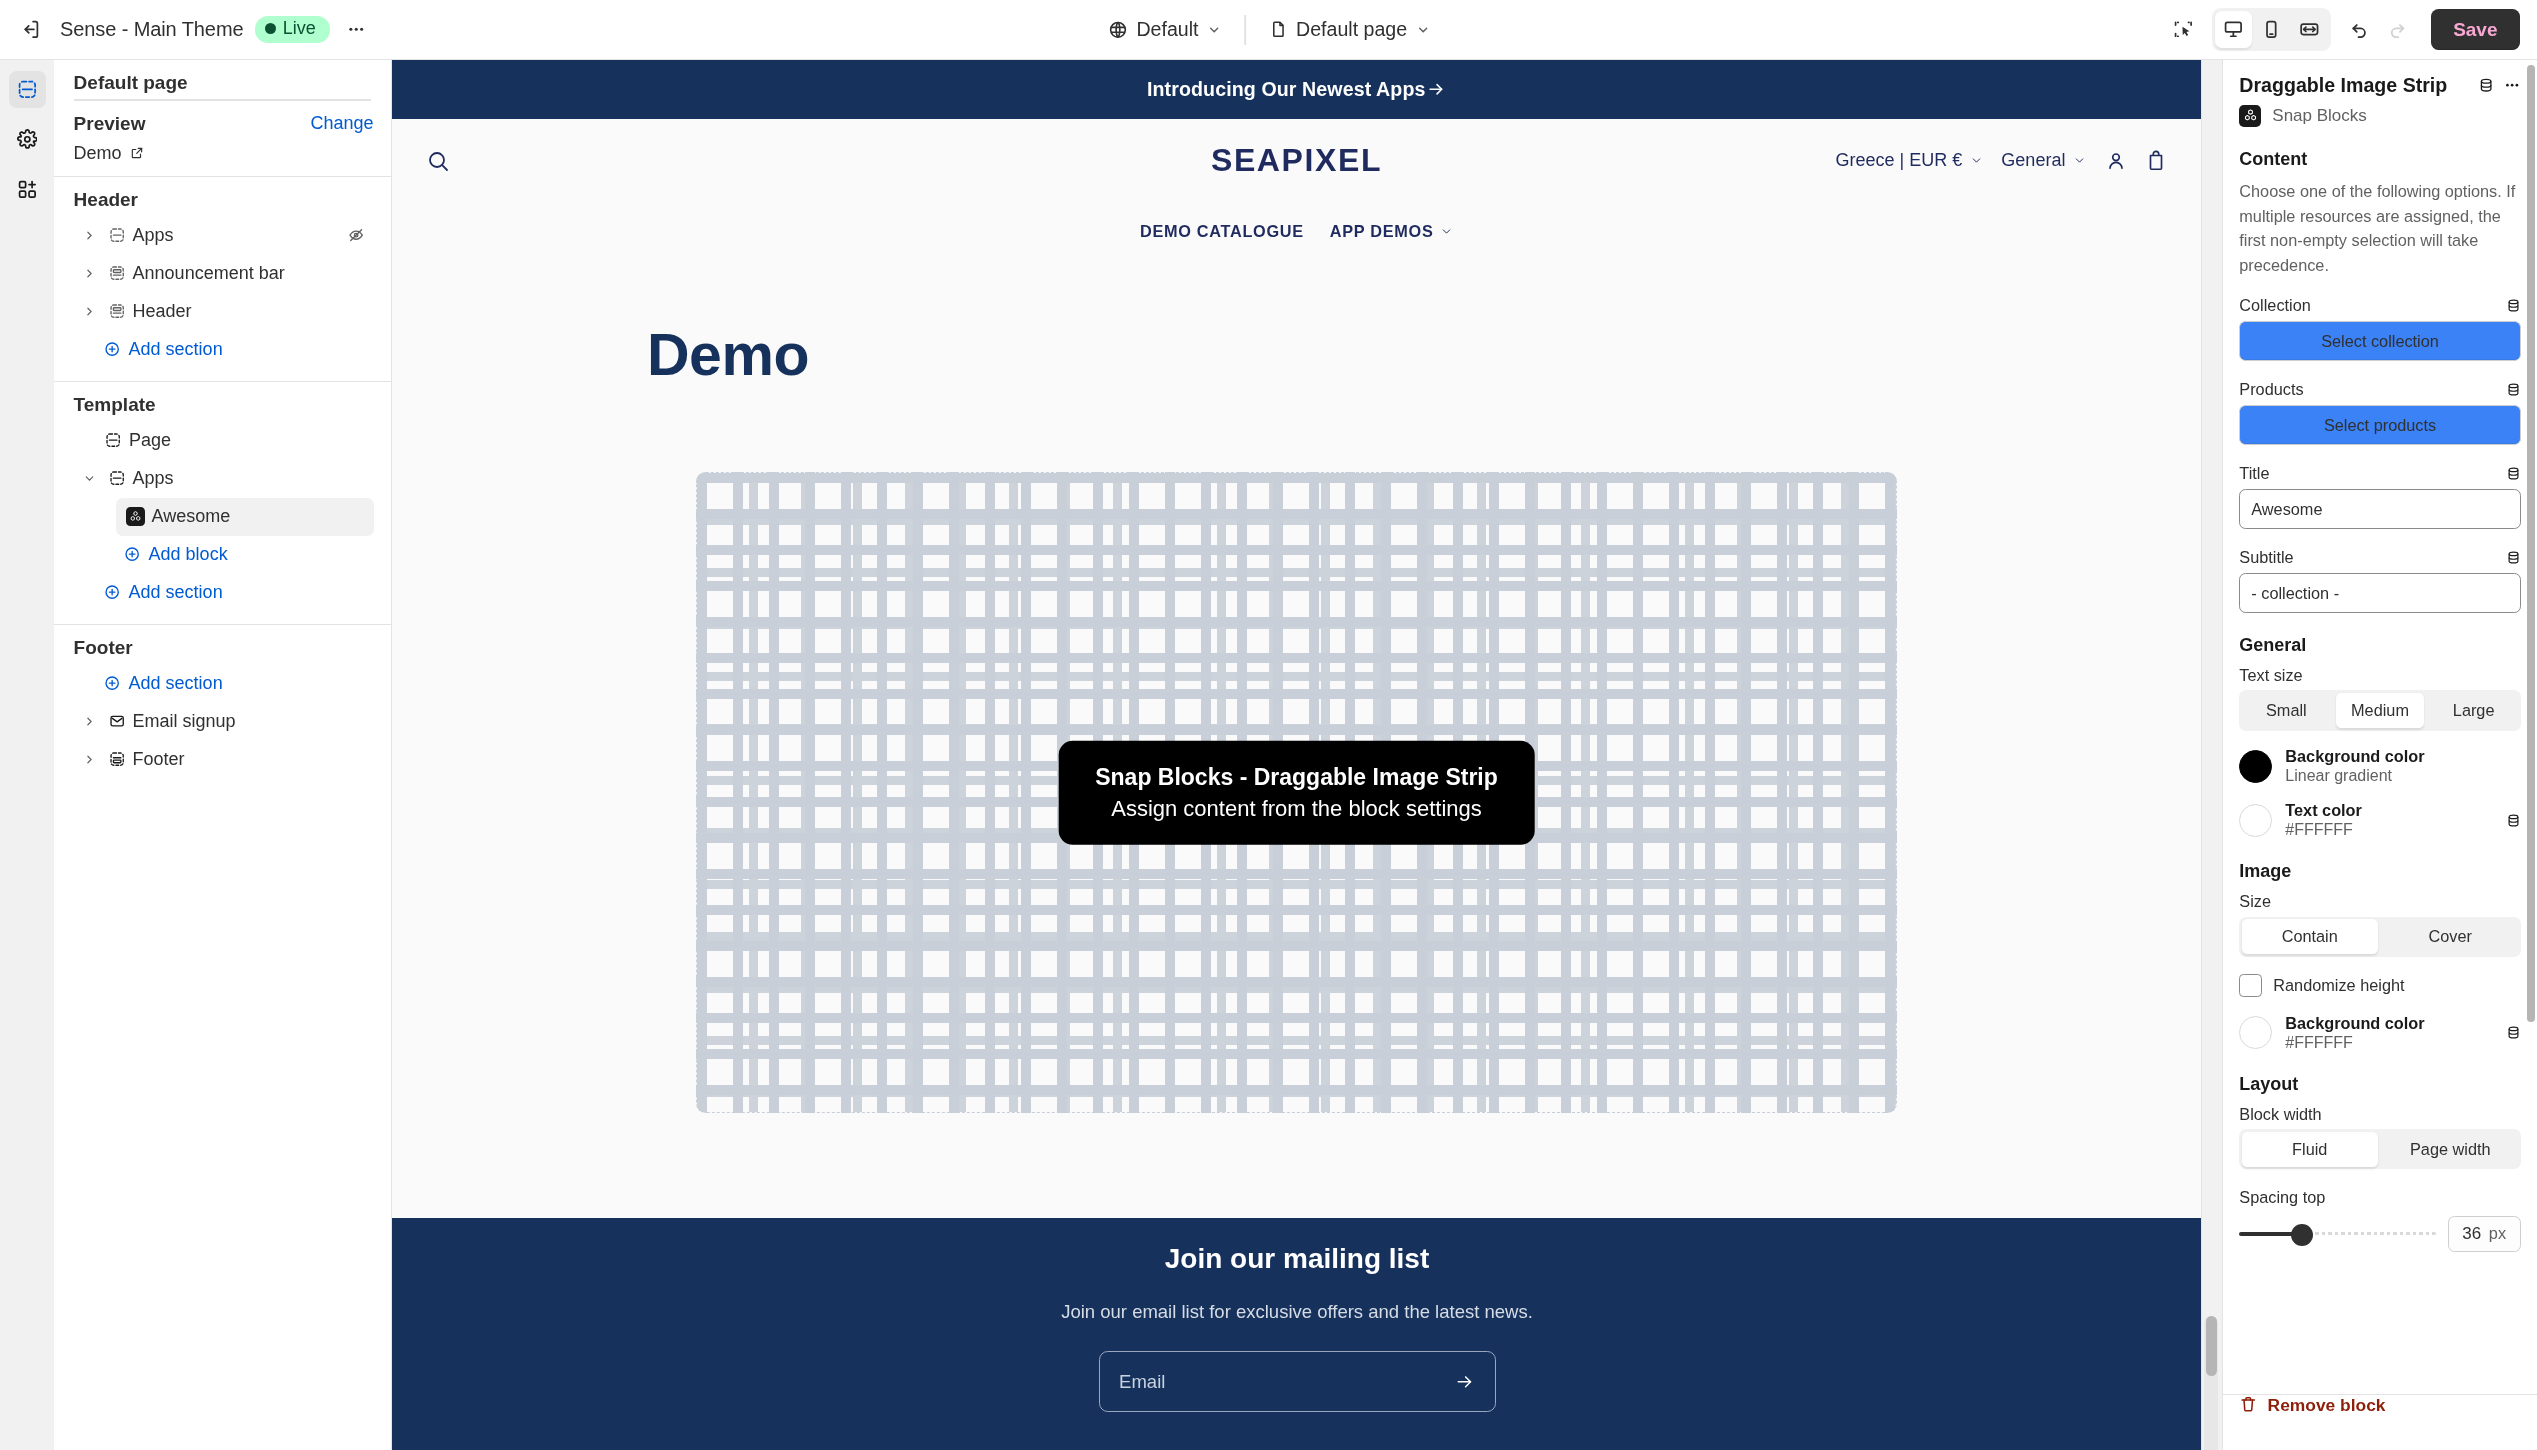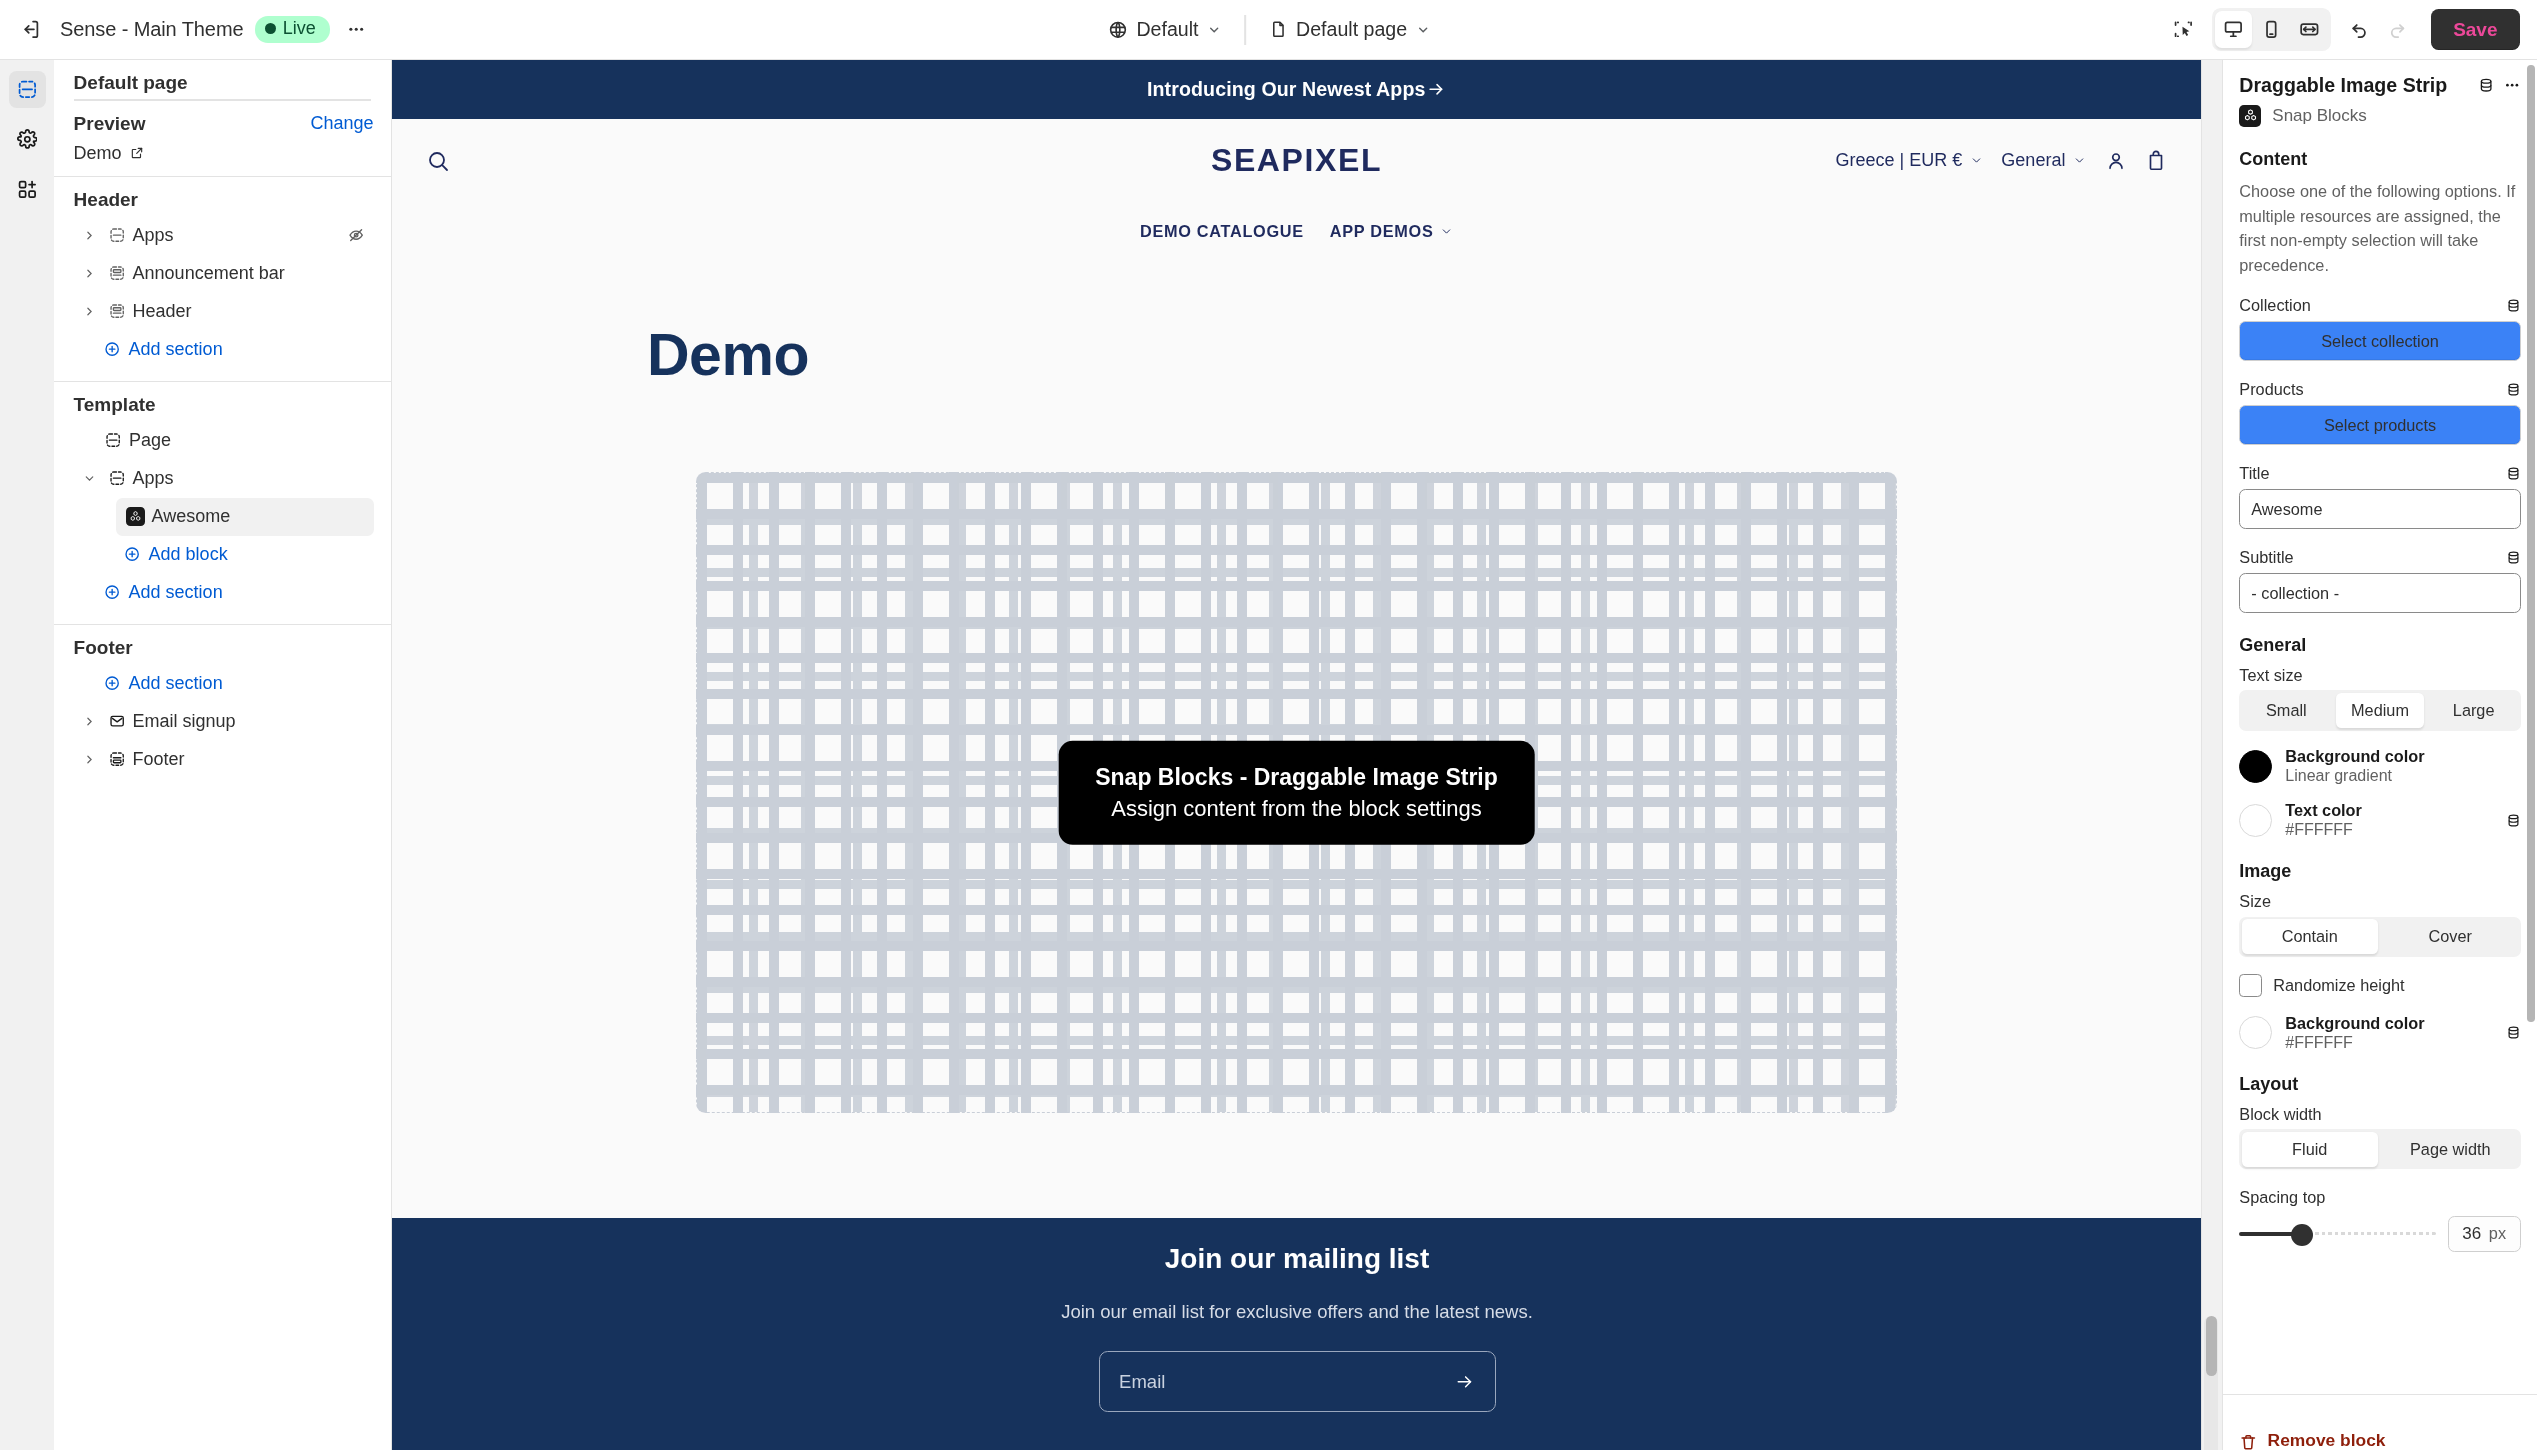--- a/index.html
+++ b/index.html
@@ -51,21 +51,21 @@
   .device-group {
     background: #F1F1F1; border-radius: 8.7px; padding: 2.7px; display: flex; gap: 1.1px;
     margin-left: 7.6px; margin-right: 7.6px;
   }
   .device-btn {
     width: 37px; height: 37px; border-radius: 7px; border: none; background: transparent;
     display: flex; align-items: center; justify-content: center; cursor: pointer;
   }
   .device-btn.active { background: #FFFFFF; box-shadow: 0 1.1px 2.2px rgba(0,0,0,.08); }
   .save-btn {
-    background: #303030; color: #ec4899; border: none; border-radius: 7.6px;
+    background: #303030; color: #f9a8d4; border: none; border-radius: 7.6px;
     font-size: 19px; font-weight: 600; padding: 9.8px 22px; cursor: pointer;
     margin-left: 12px; font-family: "Liberation Sans", sans-serif;
     box-shadow: 0 -1.1px 0 rgba(0,0,0,0.2) inset;
   }
 
   
   #rail {
     position: absolute; left: 0; top: 60px; width: 54px; height: 1391px;
     background: #F1F1F1; display: flex; flex-direction: column; align-items: center;
     padding-top: 11px; gap: 13px;
@@ -241,21 +241,21 @@
   }
   .slider .knob { position:absolute; left: 52px; top: 1.6px; width: 22px; height: 22px; border-radius: 50%; background: #303030; }
   .numbox {
     width: 73px; height: 36px; border: 1.1px solid #CFCFCF; border-radius: 6.5px; background: #FDFDFD;
     display: flex; align-items: center; justify-content: center; gap: 7.6px; font-size: 17px; color: #303030;
   }
   .numbox .unit { color: #616161; font-size: 16.3px;}
   #rp-footer {
     position: absolute; left: 0; bottom: 0; width: 315px; height: 57px;
     border-top: 1.6px solid #E3E3E3; background: #FFFFFF;
-    display: flex; align-items: flex-end; padding-left: 16.3px; gap: 9.8px; cursor: pointer;
+    display: flex; align-items: flex-start; padding-left: 16.3px; gap: 9.8px; cursor: pointer;
   }
   .remove-text { color: #8E1F0B; font-size: 17.4px; font-weight: 600; }
   svg { display: block; }
 </style>
 </head>
 <body>
 
 <div id="topbar">
   <div class="tb-left">
     <button class="icon-btn">

